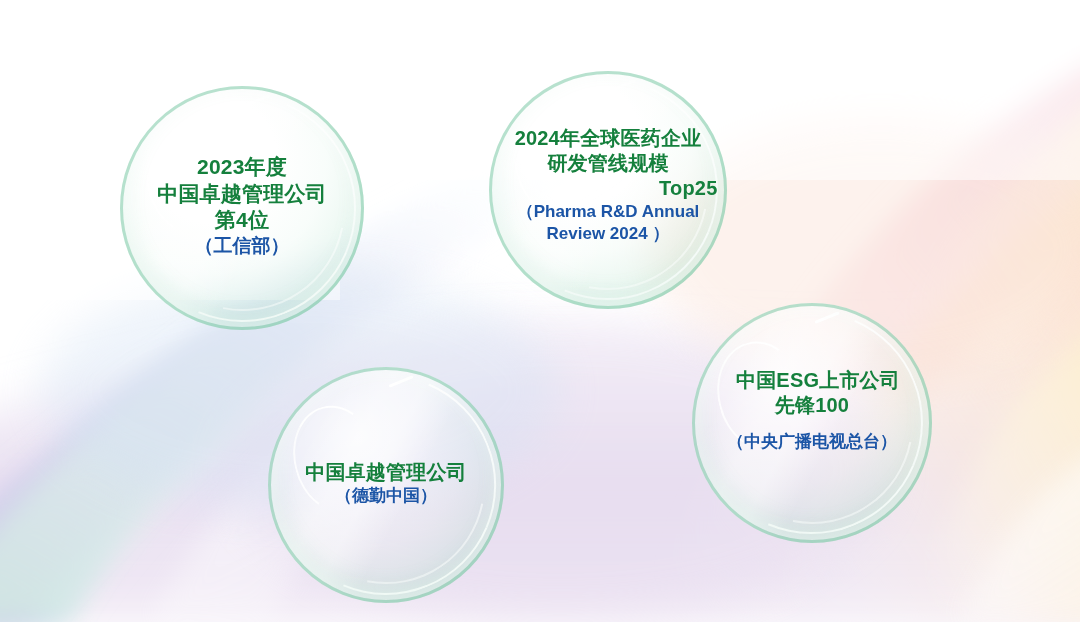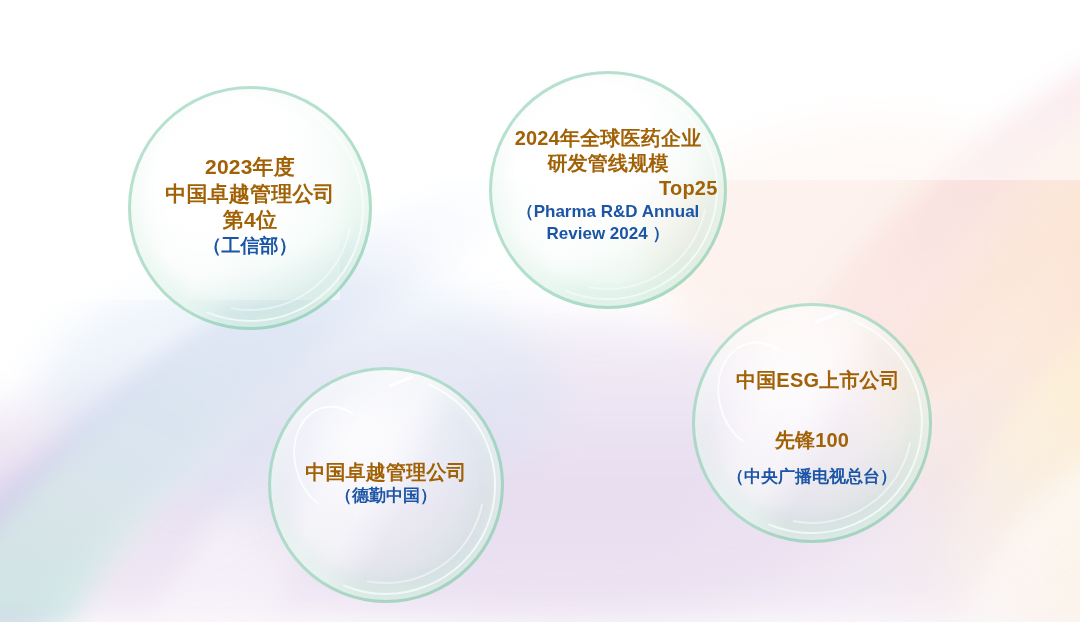--- a/index.html
+++ b/index.html
@@ -111,21 +111,21 @@
   }
 
   .bubble-text {
     position: absolute;
     left: 4%;
     right: 4%;
     text-align: center;
     line-height: 1.26;
   }
   .hl {
-    color: #a16207;
+    color: #15803d;
     font-weight: 700;
     letter-spacing: .2px;
   }
   .sub {
     color: #1c55a6;
     font-weight: 700;
     letter-spacing: 0px;
   }
 </style>
 </head>
@@ -200,21 +200,21 @@
 
       <ellipse cx="560" cy="470" rx="330" ry="150" fill="#e5d9ee" opacity="0.38" filter="url(#soft2)"></ellipse>
       <ellipse cx="300" cy="390" rx="260" ry="120" fill="#d4e3f4" opacity="0.38" filter="url(#soft2)"></ellipse>
       <ellipse cx="880" cy="250" rx="230" ry="130" fill="#fbe3d8" opacity="0.45" filter="url(#soft2)"></ellipse>
 
       <rect x="0" y="0" width="1080" height="180" fill="#ffffff" opacity="0.55"></rect>
       <rect x="0" y="0" width="340" height="300" fill="#ffffff" opacity="0.5"></rect>
     </svg>
   </div>
 
-  <div class="bubble" id="b0" style="left: 128px; top: 86px; width: 244px; height: 244px;">
+  <div class="bubble" id="b0" style="left: 120px; top: 86px; width: 244px; height: 244px;">
     <div class="bubble-body"></div>
     <div class="bubble-sheen"></div>
     <div class="spec-long"></div>
     <div class="spec-dash"></div>
     <div class="spec-crescent"></div>
     <div class="spec-crescent2"></div>
     <div class="bubble-rim"></div>
     <div class="bubble-text" style="top: 28%;">
       <div class="hl" style="font-size: 21px;">2023年度</div>
       <div class="hl" style="font-size: 21px;">中国卓越管理公司</div>
@@ -242,21 +242,21 @@
   <div class="bubble" id="b2" style="left: 692px; top: 303px; width: 240px; height: 240px;">
     <div class="bubble-body"></div>
     <div class="bubble-sheen"></div>
     <div class="spec-long"></div>
     <div class="spec-dash"></div>
     <div class="spec-crescent"></div>
     <div class="spec-crescent2"></div>
     <div class="bubble-rim"></div>
     <div class="bubble-text" style="top: 27%;">
       <div class="hl" style="font-size: 20px; padding-left: 12px;">中国ESG上市公司</div>
-      <div class="hl" style="font-size: 20px; margin-top: 35px;">先锋100</div>
+      <div class="hl" style="font-size: 20px;">先锋100</div>
       <div class="sub" style="font-size: 17px; margin-top: 13px;">（中央广播电视总台）</div>
     </div>
   </div>
 
   <div class="bubble" id="b3" style="left: 268px; top: 367px; width: 236px; height: 236px;">
     <div class="bubble-body"></div>
     <div class="bubble-sheen"></div>
     <div class="spec-long"></div>
     <div class="spec-dash"></div>
     <div class="spec-crescent"></div>

